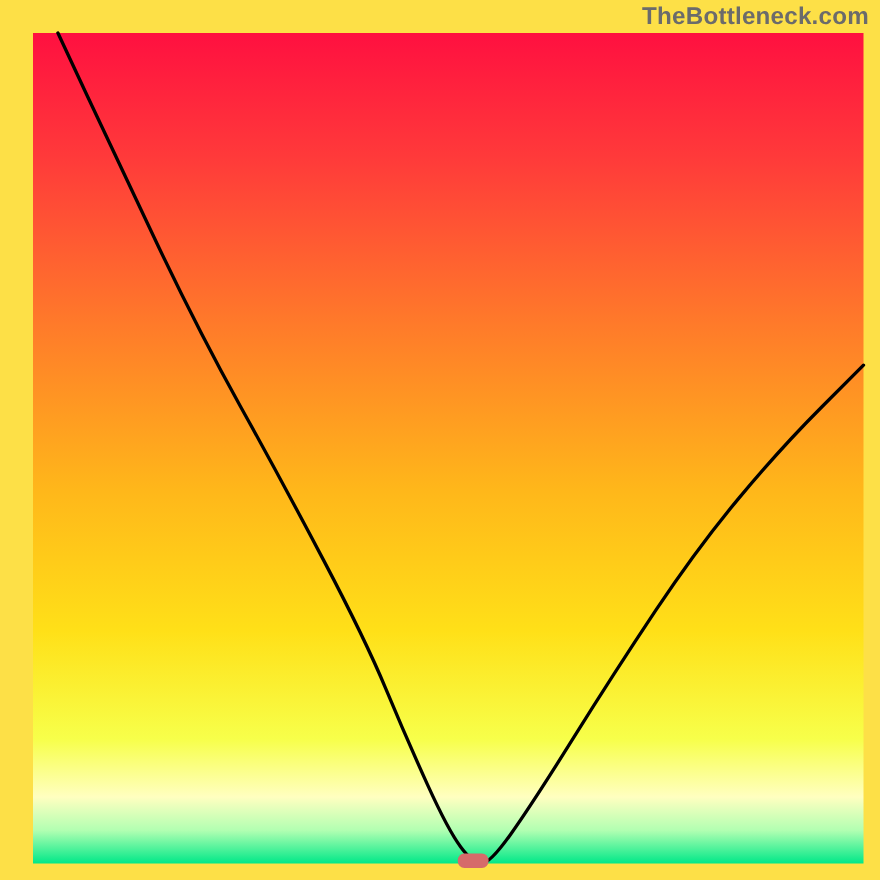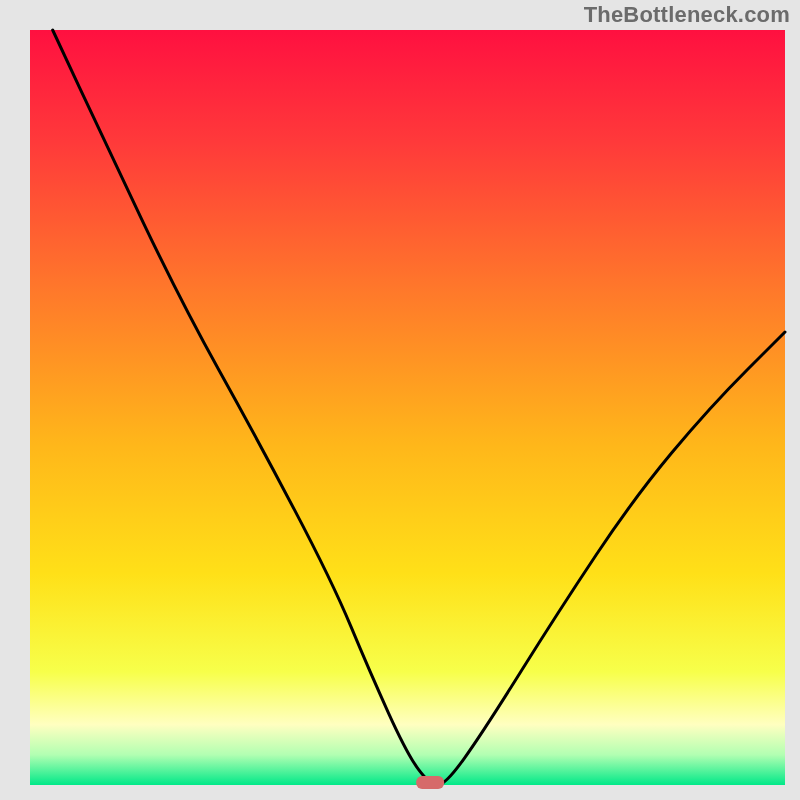--- a/index.html
+++ b/index.html
@@ -7,21 +7,21 @@
     padding: 0;
     width: 800px;
     height: 800px;
     background: #000;
     overflow: hidden;
   }
   .container {
     position: relative;
     width: 800px;
     height: 800px;
-    background: #e5e5e5;
+    background: #fde047;
   }
   .watermark {
     position: absolute;
     top: 2px;
     right: 10px;
     font-family: Arial, Helvetica, sans-serif;
     font-size: 22px;
     font-weight: 600;
     color: #6b6b6b;
     letter-spacing: 0.2px;

